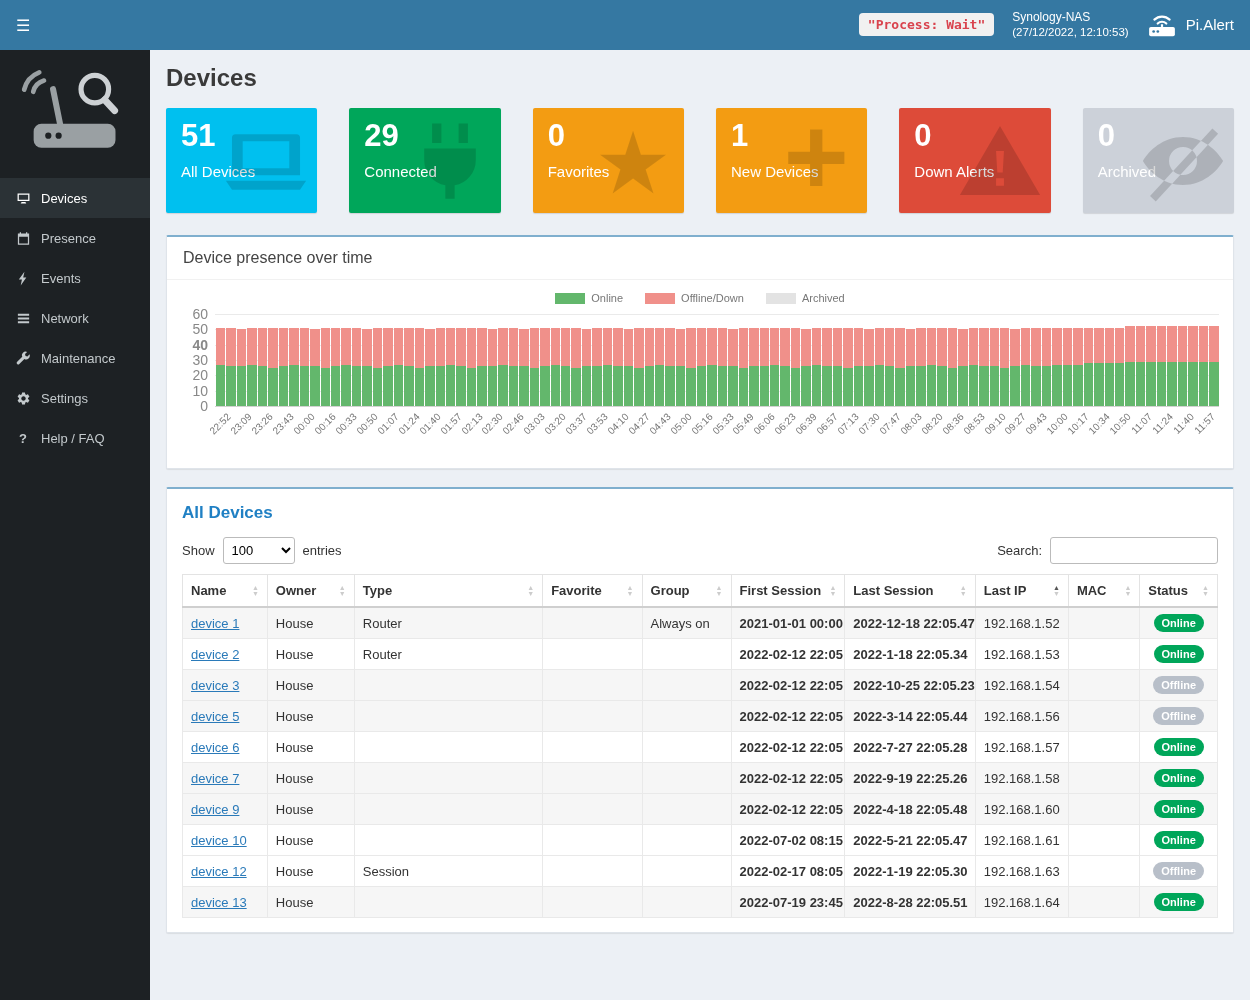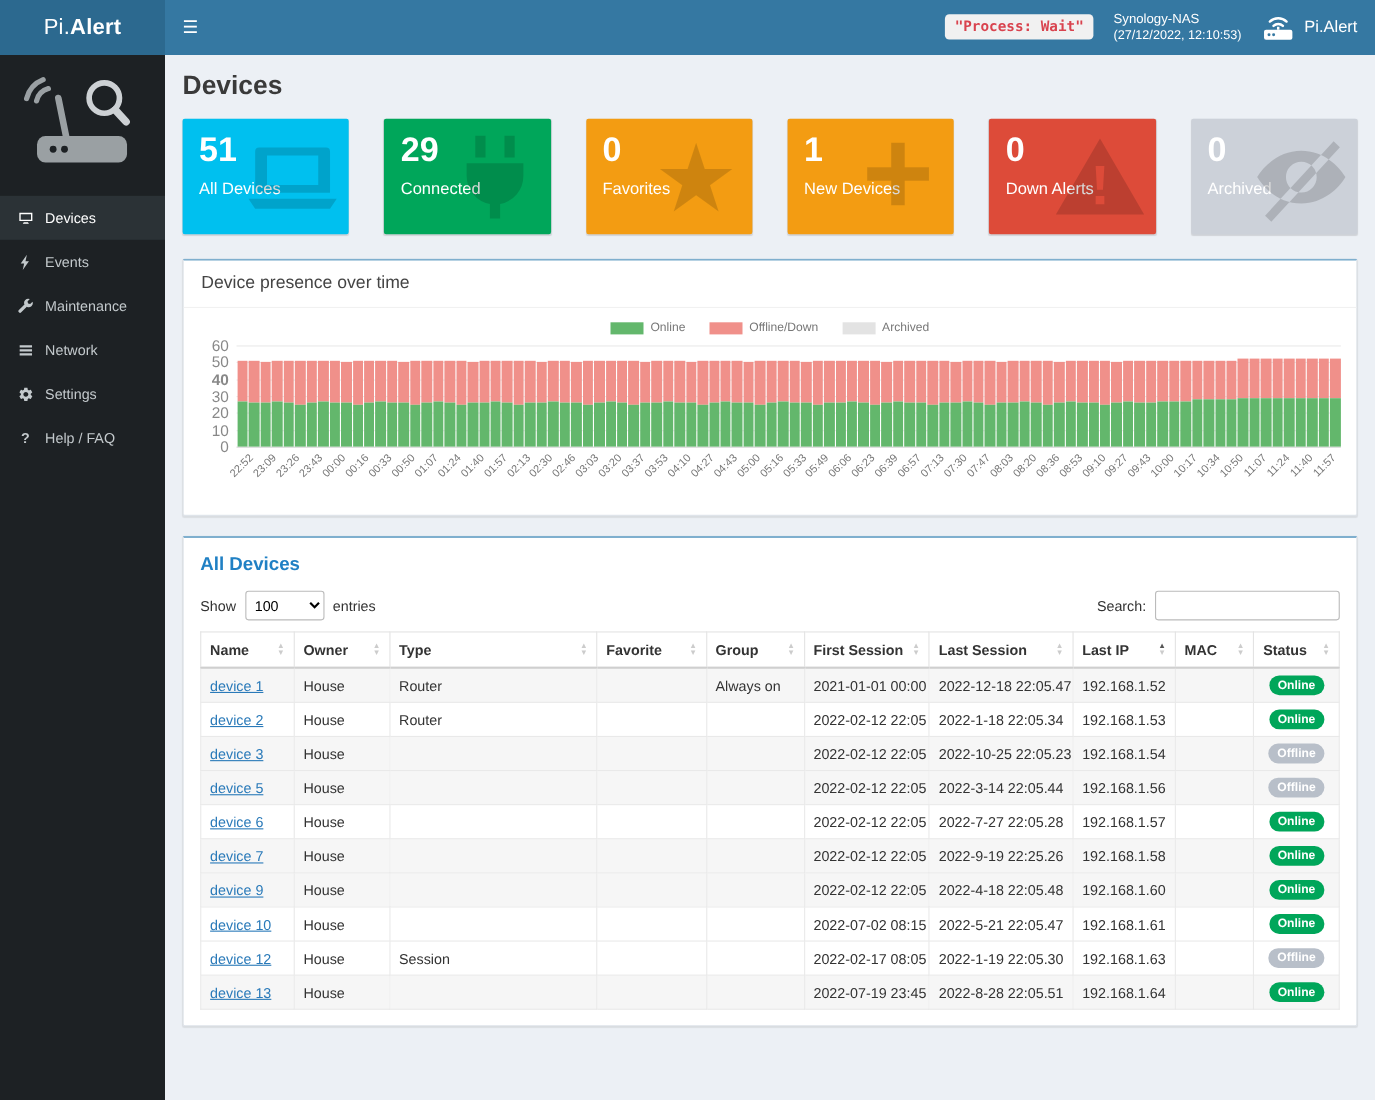--- a/index.html
+++ b/index.html
@@ -97,34 +97,30 @@
   table.devices th:nth-child(9){width:6.9%} table.devices th:nth-child(10){width:7.5%}
   table.devices th { border:1px solid #e3e3e3; border-bottom:2px solid #cfcfcf; padding:8px;
     font-weight:700; text-align:left; cursor:pointer; background:#fff; }
   .th-inner { display:flex; align-items:center; justify-content:space-between; gap:4px; }
   .sort-icons { display:inline-flex; flex-direction:column; font-size:7px; line-height:6px;
     color:#ccc; flex:none; }
   .sort-icons .on { color:#555; }
   table.devices td { border:1px solid #e9e9e9; padding:6px 8px; height:29px; white-space:nowrap;
     overflow:hidden; background:#fff; }
   table.devices tr.odd td { background:#f6f6f6; }
-  td.session { white-space:pre; }
+  td.session { white-space:pre;font-weight:bold; }
   a.device-link { color:#2a7ab9; text-decoration:underline; }
   td.status-cell { text-align:center; }
   .badge { display:inline-block; min-width:48px; text-align:center; padding:3px 8px;
     border-radius:10px; font-size:11px; font-weight:700; color:#fff; }
 </style>
 </head>
 <body>
 
 <header class="main-header">
-  <div class="logo">
-    <span>Pi.</span>
-      <b>Alert</b>
-  </div>
   <div class="navbar">
     <div class="hamburger">☰</div>
     <div class="nav-right">
       <span class="process-badge">"Process: Wait"</span>
       <div class="host-info">
         <div>Synology-NAS</div>
         <div class="time">(27/12/2022, 12:10:53)</div>
       </div>
       <div class="nav-brand">
         <svg viewBox="0 0 24 22">
@@ -158,40 +154,48 @@
         <span class="side-icon">
           <svg viewBox="0 0 24 24">
             <path fill-rule="evenodd" d="M2.5 4h19v12h-19zM4.5 6v8h15V6zM9 17.5h6l1.5 2.5h-9z"></path>
           </svg>
         </span>
         <span>Devices</span>
       </li>
       <li class="side-item">
         <span class="side-icon">
           <svg viewBox="0 0 24 24">
+            <path fill-rule="evenodd" d="M3 4h3V2h2v2h8V2h2v2h3v18H3zM5 9v11h14V9z"></path>
+          </svg>
+        </span>
+        <span>Presence</span>
+      </li>
+      <li class="side-item">
+        <span class="side-icon">
+          <svg viewBox="0 0 24 24">
             <path d="M13.5 1 4.5 13.5h5L7.5 23l9-12.5h-5z"></path>
           </svg>
         </span>
         <span>Events</span>
       </li>
       <li class="side-item">
         <span class="side-icon">
           <svg viewBox="0 0 24 24">
+            <path d="M3 4.5h18v3.2H3zM3 10.4h18v3.2H3zM3 16.3h18v3.2H3z"></path>
+          </svg>
+        </span>
+        <span>Network</span>
+      </li>
+      <li class="side-item">
+        <span class="side-icon">
+          <svg viewBox="0 0 24 24">
             <path d="M21.7 5.3 18.3 8.7l-3-.9-.9-3 3.4-3.4A5.9 5.9 0 0 0 10 9.2L1.9 17.3a2.4 2.4 0 0 0 3.4 3.4l8.1-8.1a5.9 5.9 0 0 0 8.3-7.3z"></path>
           </svg>
         </span>
         <span>Maintenance</span>
-      </li>
-      <li class="side-item">
-        <span class="side-icon">
-          <svg viewBox="0 0 24 24">
-            <path d="M3 4.5h18v3.2H3zM3 10.4h18v3.2H3zM3 16.3h18v3.2H3z"></path>
-          </svg>
-        </span>
-        <span>Network</span>
       </li>
       <li class="side-item">
         <span class="side-icon">
           <svg viewBox="0 0 24 24">
             <path d="M19.14 12.94c.04-.3.06-.61.06-.94 0-.32-.02-.64-.07-.94l2.03-1.58c.18-.14.23-.41.12-.61l-1.92-3.32c-.12-.22-.37-.29-.59-.22l-2.39.96c-.5-.38-1.03-.7-1.62-.94l-.36-2.54c-.04-.24-.24-.41-.48-.41h-3.84c-.24 0-.43.17-.47.41l-.36 2.54c-.59.24-1.13.57-1.62.94l-2.39-.96c-.22-.08-.47 0-.59.22L2.74 8.87c-.12.21-.08.47.12.61l2.03 1.58c-.05.3-.09.63-.09.94s.02.64.07.94l-2.03 1.58c-.18.14-.23.41-.12.61l1.92 3.32c.12.22.37.29.59.22l2.39-.96c.5.38 1.03.7 1.62.94l.36 2.54c.05.24.24.41.48.41h3.84c.24 0 .44-.17.47-.41l.36-2.54c.59-.24 1.13-.56 1.62-.94l2.39.96c.22.08.47 0 .59-.22l1.92-3.32c.12-.22.07-.47-.12-.61l-2.01-1.58zM12 15.6c-1.98 0-3.6-1.62-3.6-3.6s1.62-3.6 3.6-3.6 3.6 1.62 3.6 3.6-1.62 3.6-3.6 3.6z"></path>
           </svg>
         </span>
         <span>Settings</span>
       </li>
       <li class="side-item">

